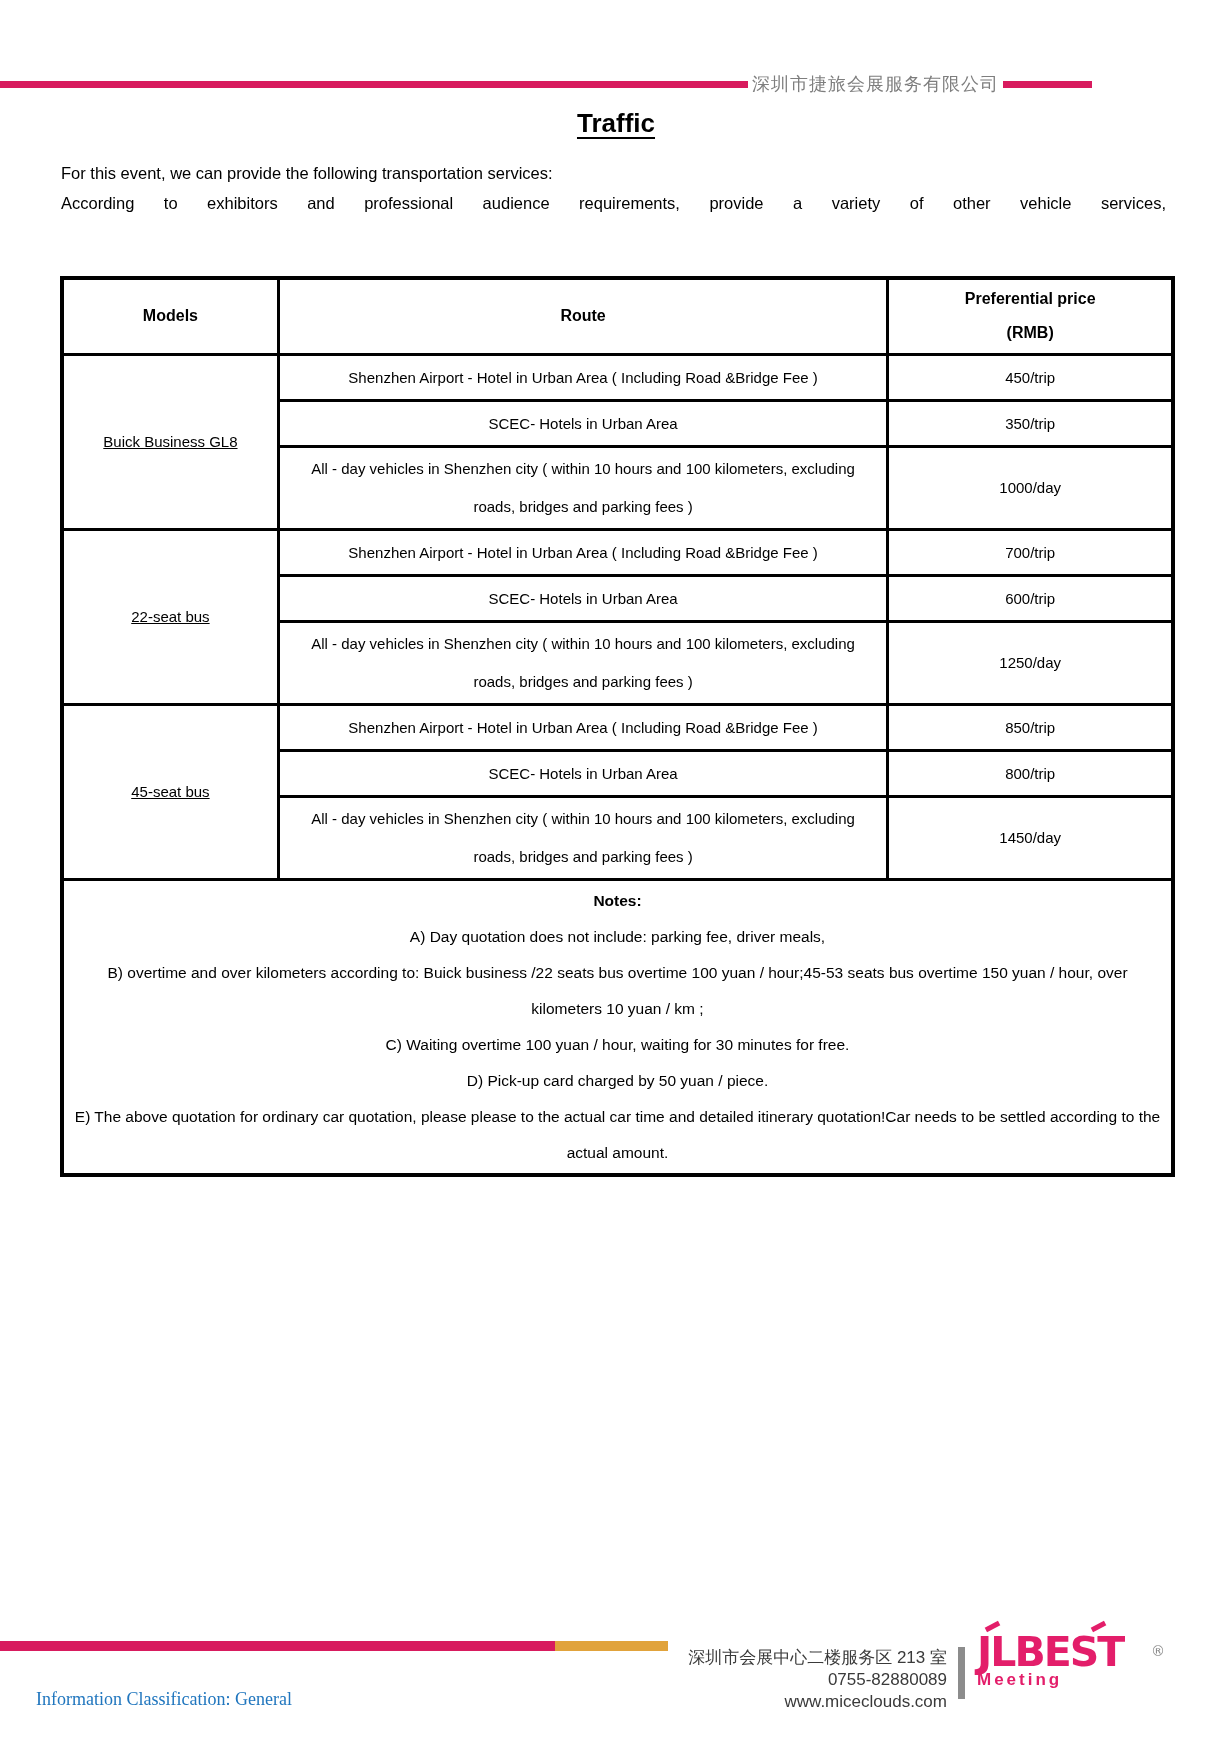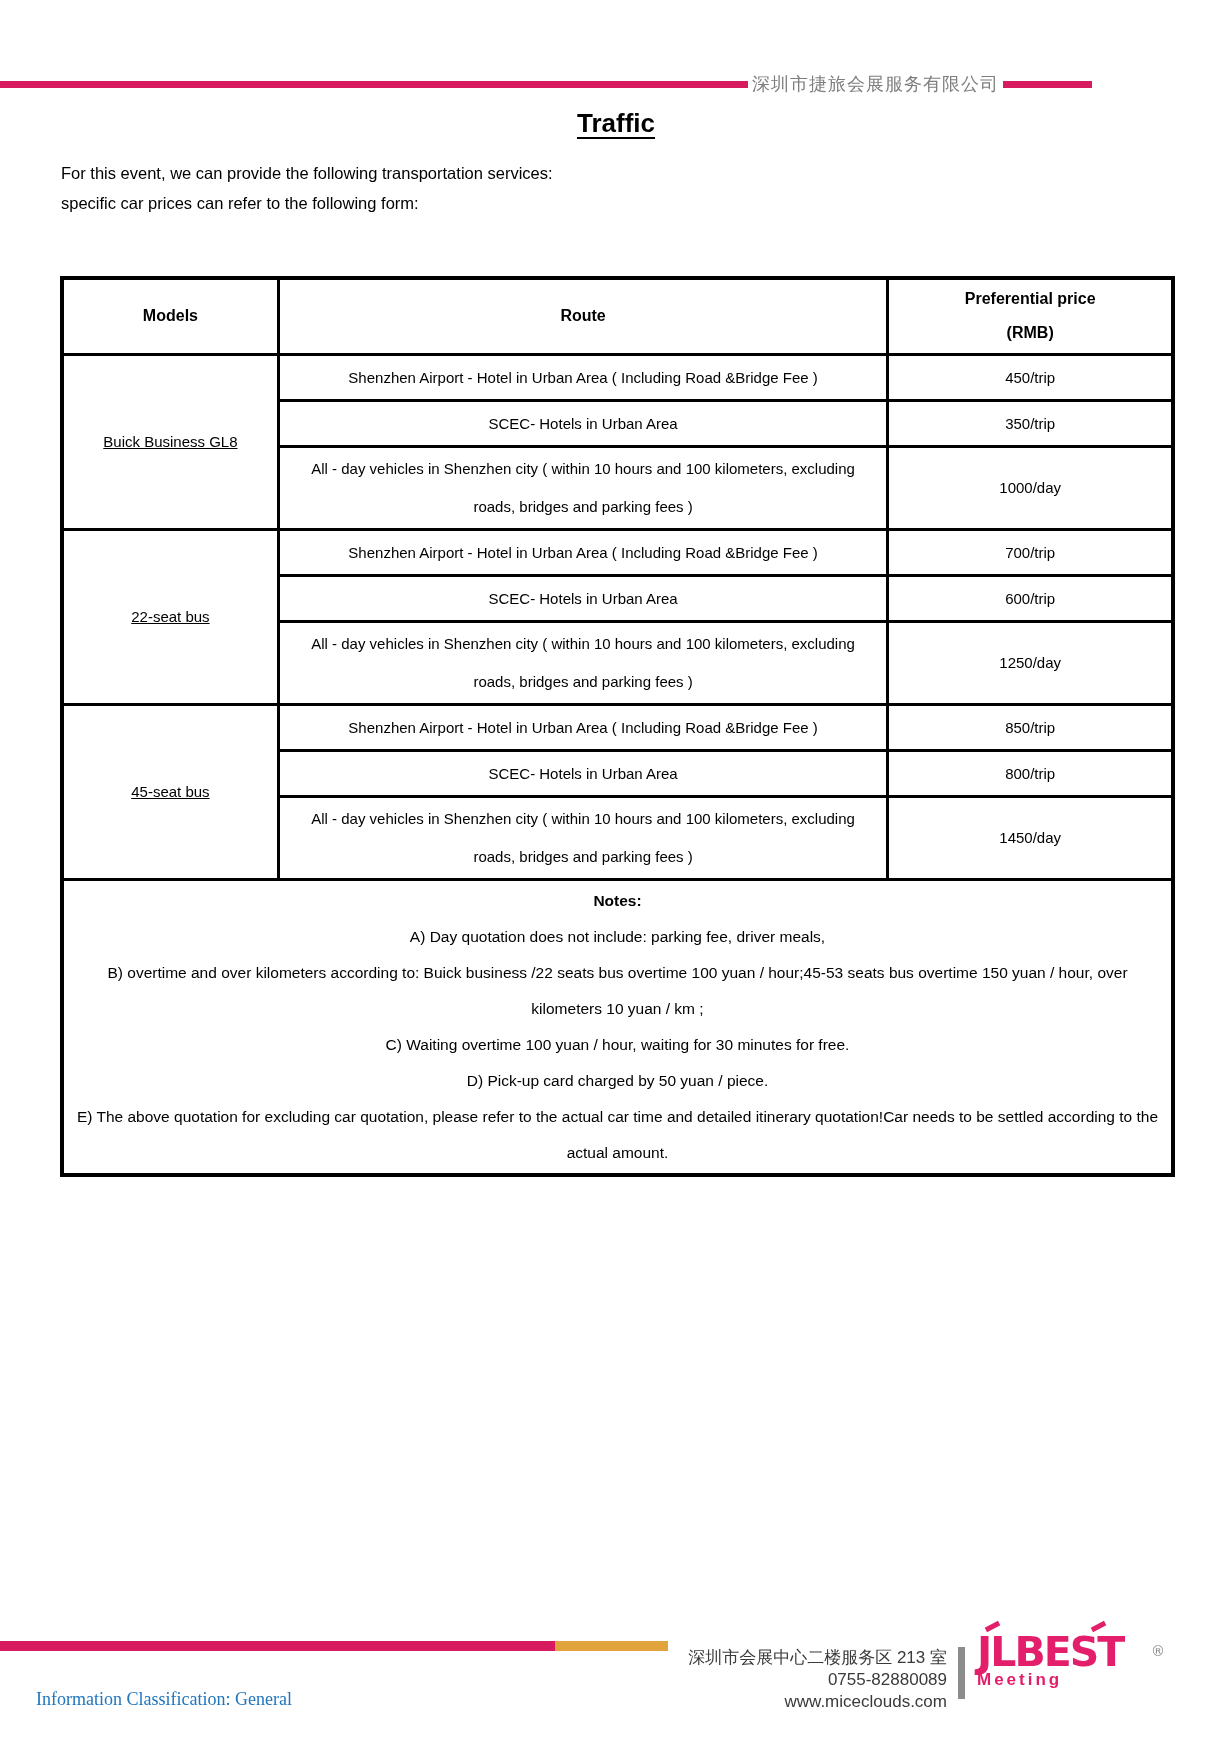--- a/index.html
+++ b/index.html
@@ -79,21 +79,21 @@
   <div class="company">深圳市捷旅会展服务有限公司</div>
   <div class="rule-short"></div>
 </div>
 
 <div class="title-wrap">
   <span class="title">Traffic</span>
 </div>
 
 <div class="intro">
   <p>For this event, we can provide the following transportation services:</p>
-  <p>specific car prices can refer to the following form:</p>
+  <p class="justify">According to exhibitors and professional audience requirements, provide a variety of other vehicle services,</p>
 </div>
 
 <table class="price">
   <colgroup>
     <col style="width:217px">
       <col style="width:612px">
       <col style="width:286px">
   </colgroup>
   <thead>
     <tr>
@@ -149,21 +149,21 @@
       <td class="pricecell">1450/day</td>
     </tr>
 
     <tr>
       <td class="notes" colspan="3">
         <p class="notes-label">Notes:</p>
         <p>A) Day quotation does not include: parking fee, driver meals,</p>
         <p>B) overtime and over kilometers according to: Buick business /22 seats bus overtime 100 yuan / hour;45-53 seats bus overtime 150 yuan / hour, over kilometers 10 yuan / km ;</p>
         <p>C) Waiting overtime 100 yuan / hour, waiting for 30 minutes for free.</p>
         <p>D) Pick-up card charged by 50 yuan / piece.</p>
-        <p>E) The above quotation for excluding car quotation, please refer to the actual car time and detailed itinerary quotation!Car needs to be settled according to the actual amount.</p>
+        <p>E) The above quotation for ordinary car quotation, please please to the actual car time and detailed itinerary quotation!Car needs to be settled according to the actual amount.</p>
       </td>
     </tr>
   </tbody>
 </table>
 
 <div class="bar-pink"></div>
 <div class="bar-orange"></div>
 
 <div class="contact">
   <div>深圳市会展中心二楼服务区 213 室</div>

